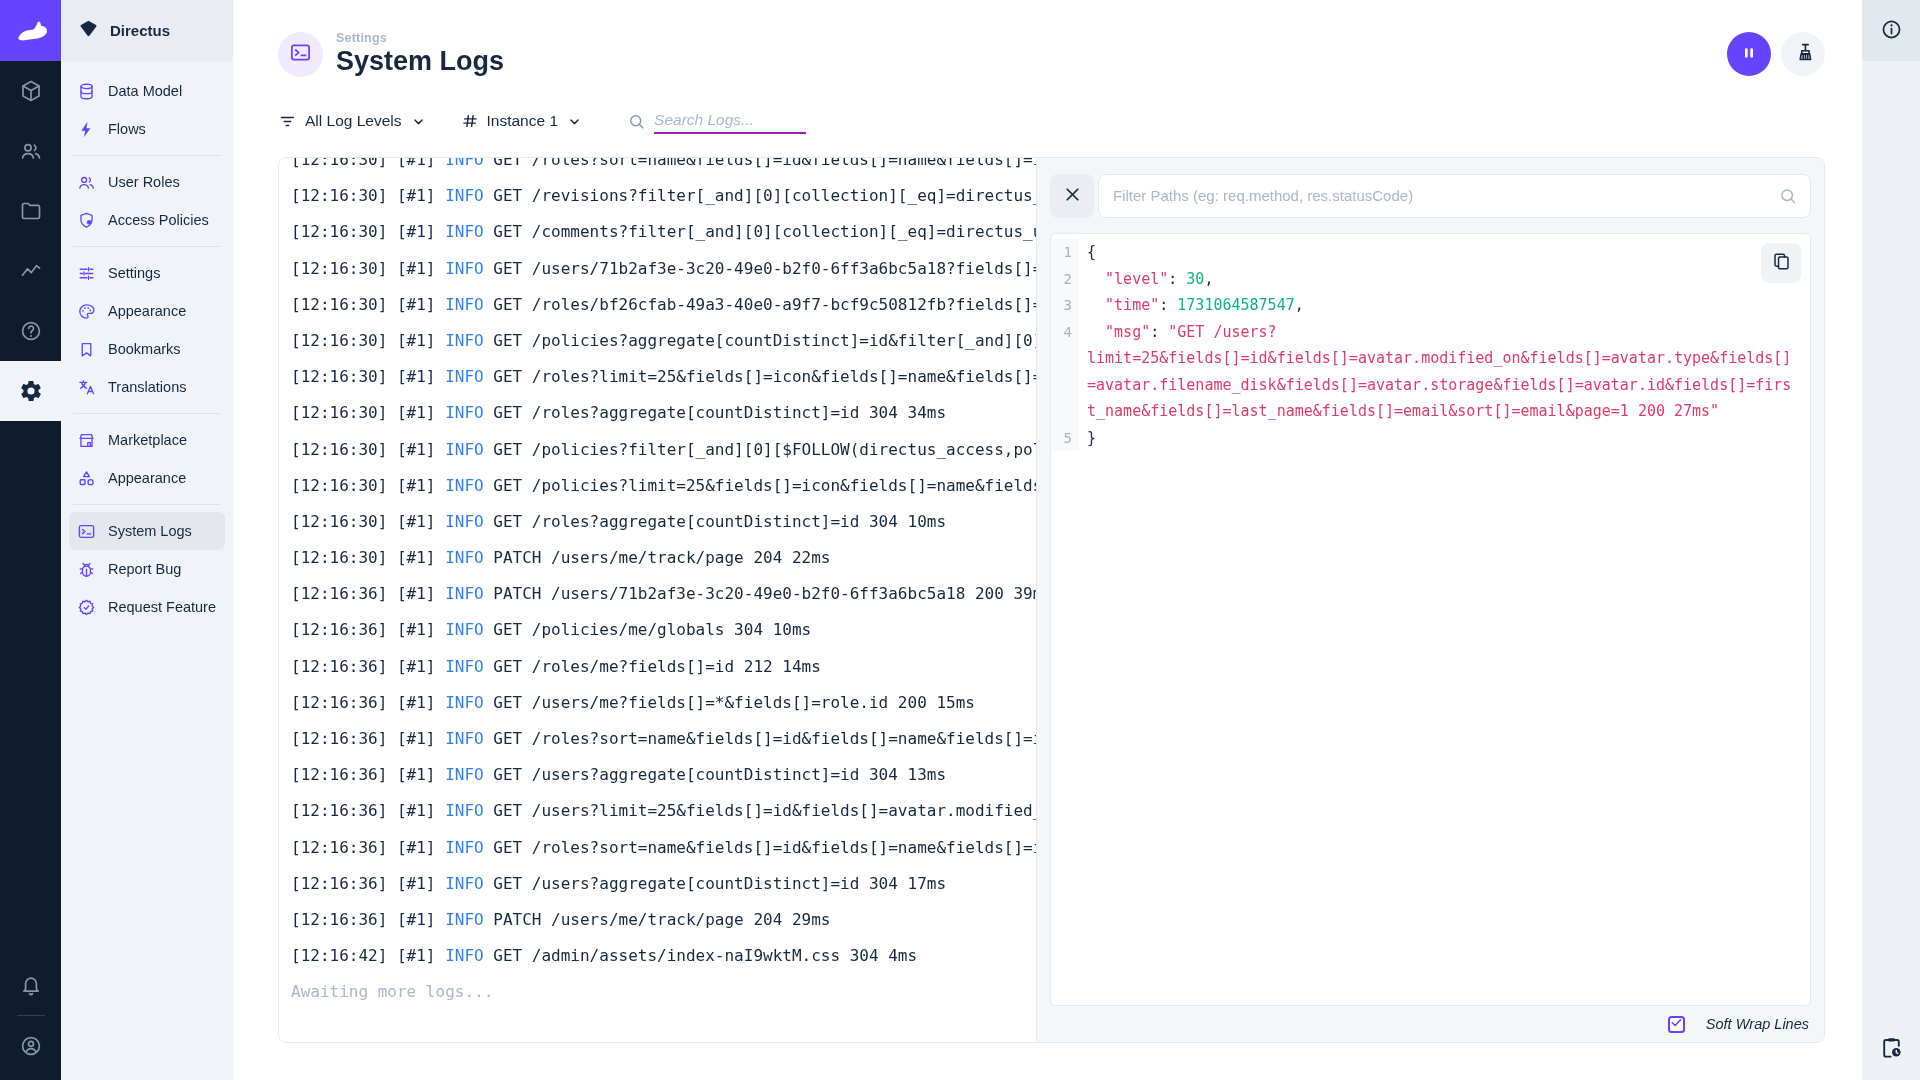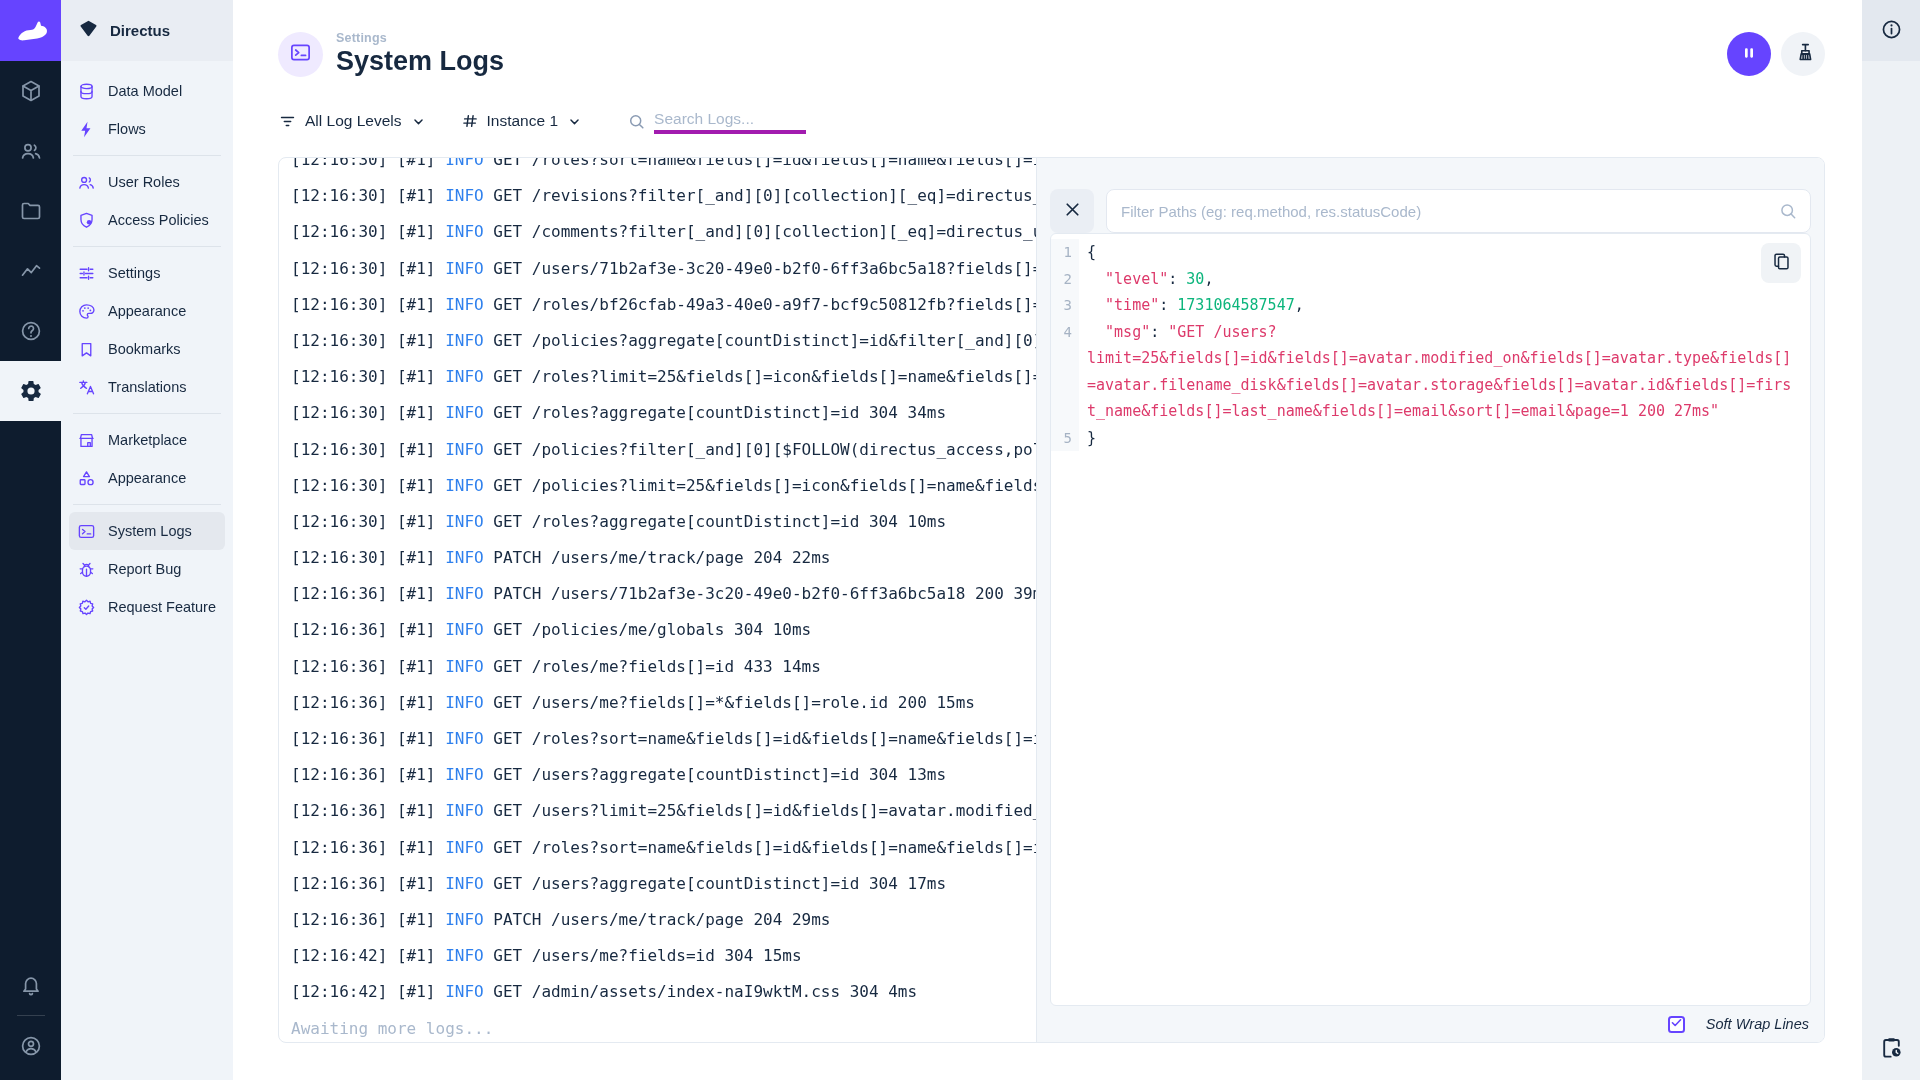--- a/index.html
+++ b/index.html
@@ -38,34 +38,34 @@
   .action-btn.primary { background:#6644ff; color:#fff; }
   .action-btn.ghost { background:#f0f3f7; color:#172940; }
 
   .toolbar { margin-top:24px; height:30px; display:flex; align-items:center; }
   .tb-group { display:flex; align-items:center; gap:8px; cursor:pointer; color:#172940; font-size:15.5px; font-weight:500; }
   .tb-group .tb-icon { display:flex; color:#172940; }
   .tb-group .chev { display:flex; color:#172940; }
   .tb-gap1 { margin-left:34px; }
   .tb-search { margin-left:44px; display:flex; align-items:center; gap:8px; }
   .tb-search .tb-icon { color:#8a9bb3; display:flex; }
-  .tb-search input { border:none; outline:none; border-bottom:4px solid #a21caf; width:152px; height:26px; font-size:15.5px; font-family:"Liberation Sans",sans-serif; color:#172940; background:transparent; }
+  .tb-search input { border:none; outline:none; border-bottom:2px solid #a21caf; width:152px; height:26px; font-size:15.5px; font-family:"Liberation Sans",sans-serif; color:#172940; background:transparent;font-style:italic; }
   .tb-search input::placeholder { color:#a9b8cc; }
 
   
   .log-container { margin-top:21px; flex:1; border:1px solid #e4eaf1; border-radius:8px; display:flex; overflow:hidden; }
   .log-list { width:757px; flex-shrink:0; overflow:hidden; padding-left:12px; position:relative; }
   .log-scroll { margin-top:-16px; }
   .log-row { height:36.2px; line-height:36.2px; font-family:"DejaVu Sans Mono",monospace; font-size:16px; white-space:nowrap; overflow:hidden; color:#172940; cursor:pointer; }
   .log-row .lvl { color:#2f80ed;margin-top:15px; }
   .awaiting { height:36.2px; line-height:36.2px; font-family:"DejaVu Sans Mono",monospace; font-size:16px; color:#a9b8cc; }
 
   
   .detail { flex:1; min-width:0; border-left:1px solid #e4eaf1; background:#f4f7fa; display:flex; flex-direction:column; }
-  .detail-header { height:75px; flex-shrink:0; display:flex; align-items:flex-end; padding:0 13px; gap:12px; }
+  .detail-header { height:75px; flex-shrink:0; display:flex; align-items:center; padding:0 13px; gap:4px; }
   .close-btn { width:44px; height:44px; border-radius:8px; background:#eaeef4; border:none; color:#172940; display:flex; align-items:center; justify-content:center; cursor:pointer; flex-shrink:0; }
   .filter-wrap { position:relative; flex:1; }
   .filter-wrap input { width:100%; height:44px; border:1px solid #e3e8f0; border-radius:8px; background:#fff; padding:0 44px 0 14px; font-size:15px; font-family:"Liberation Sans",sans-serif; color:#172940; outline:none; }
   .filter-wrap input::placeholder { color:#a9b8cc; }
   .filter-wrap .search-ico { position:absolute; right:13px; top:50%; transform:translateY(-50%); color:#a9b8cc; display:flex; cursor:pointer; }
 
   .code-block { margin:0 13px; flex:1; background:#fff; border:1px solid #e4eaf1; border-radius:6px; position:relative; display:flex; flex-direction:column; overflow:hidden; }
   .code-inner { padding-top:5px; }
   .code-row { display:flex; }
   .code-num { width:28px; flex-shrink:0; text-align:right; padding-right:7px; font-family:"DejaVu Sans Mono",monospace; font-size:14px; line-height:26.5px; color:#a6b3c4; background:#f7f9fb; }
@@ -423,29 +423,28 @@
           <div class="log-row"><span class="t">[12:16:30] [#1] </span><span class="lvl">INFO</span><span class="t"> GET /roles/bf26cfab-49a3-40e0-a9f7-bcf9c50812fb?fields[]=n…</span></div>
           <div class="log-row"><span class="t">[12:16:30] [#1] </span><span class="lvl">INFO</span><span class="t"> GET /policies?aggregate[countDistinct]=id&amp;filter[_and][0][…</span></div>
           <div class="log-row"><span class="t">[12:16:30] [#1] </span><span class="lvl">INFO</span><span class="t"> GET /roles?limit=25&amp;fields[]=icon&amp;fields[]=name&amp;fields[]=d…</span></div>
           <div class="log-row"><span class="t">[12:16:30] [#1] </span><span class="lvl">INFO</span><span class="t"> GET /roles?aggregate[countDistinct]=id 304 34ms</span></div>
           <div class="log-row"><span class="t">[12:16:30] [#1] </span><span class="lvl">INFO</span><span class="t"> GET /policies?filter[_and][0][$FOLLOW(directus_access,poli…</span></div>
           <div class="log-row"><span class="t">[12:16:30] [#1] </span><span class="lvl">INFO</span><span class="t"> GET /policies?limit=25&amp;fields[]=icon&amp;fields[]=name&amp;fields[…</span></div>
           <div class="log-row"><span class="t">[12:16:30] [#1] </span><span class="lvl">INFO</span><span class="t"> GET /roles?aggregate[countDistinct]=id 304 10ms</span></div>
           <div class="log-row"><span class="t">[12:16:30] [#1] </span><span class="lvl">INFO</span><span class="t"> PATCH /users/me/track/page 204 22ms</span></div>
           <div class="log-row"><span class="t">[12:16:36] [#1] </span><span class="lvl">INFO</span><span class="t"> PATCH /users/71b2af3e-3c20-49e0-b2f0-6ff3a6bc5a18 200 39ms</span></div>
           <div class="log-row"><span class="t">[12:16:36] [#1] </span><span class="lvl">INFO</span><span class="t"> GET /policies/me/globals 304 10ms</span></div>
-          <div class="log-row"><span class="t">[12:16:36] [#1] </span><span class="lvl">INFO</span><span class="t"> GET /roles/me?fields[]=id 433 14ms</span></div>
+          <div class="log-row"><span class="t">[12:16:36] [#1] </span><span class="lvl">INFO</span><span class="t"> GET /roles/me?fields[]=id 212 14ms</span></div>
           <div class="log-row"><span class="t">[12:16:36] [#1] </span><span class="lvl">INFO</span><span class="t"> GET /users/me?fields[]=*&amp;fields[]=role.id 200 15ms</span></div>
           <div class="log-row"><span class="t">[12:16:36] [#1] </span><span class="lvl">INFO</span><span class="t"> GET /roles?sort=name&amp;fields[]=id&amp;fields[]=name&amp;fields[]=ic…</span></div>
           <div class="log-row"><span class="t">[12:16:36] [#1] </span><span class="lvl">INFO</span><span class="t"> GET /users?aggregate[countDistinct]=id 304 13ms</span></div>
           <div class="log-row"><span class="t">[12:16:36] [#1] </span><span class="lvl">INFO</span><span class="t"> GET /users?limit=25&amp;fields[]=id&amp;fields[]=avatar.modified_o…</span></div>
           <div class="log-row"><span class="t">[12:16:36] [#1] </span><span class="lvl">INFO</span><span class="t"> GET /roles?sort=name&amp;fields[]=id&amp;fields[]=name&amp;fields[]=ic…</span></div>
           <div class="log-row"><span class="t">[12:16:36] [#1] </span><span class="lvl">INFO</span><span class="t"> GET /users?aggregate[countDistinct]=id 304 17ms</span></div>
           <div class="log-row"><span class="t">[12:16:36] [#1] </span><span class="lvl">INFO</span><span class="t"> PATCH /users/me/track/page 204 29ms</span></div>
-          <div class="log-row"><span class="t">[12:16:42] [#1] </span><span class="lvl">INFO</span><span class="t"> GET /users/me?fields=id 304 15ms</span></div>
           <div class="log-row"><span class="t">[12:16:42] [#1] </span><span class="lvl">INFO</span><span class="t"> GET /admin/assets/index-naI9wktM.css 304 4ms</span></div>
         </div>
       <div class="awaiting">Awaiting more logs...</div>
     </div>
 
     <div class="detail">
       <div class="detail-header">
         <button class="close-btn">
           <span>
             <svg viewBox="0 0 24 24" width="21" height="21" fill="none" stroke="currentColor" stroke-width="2" stroke-linecap="round">

